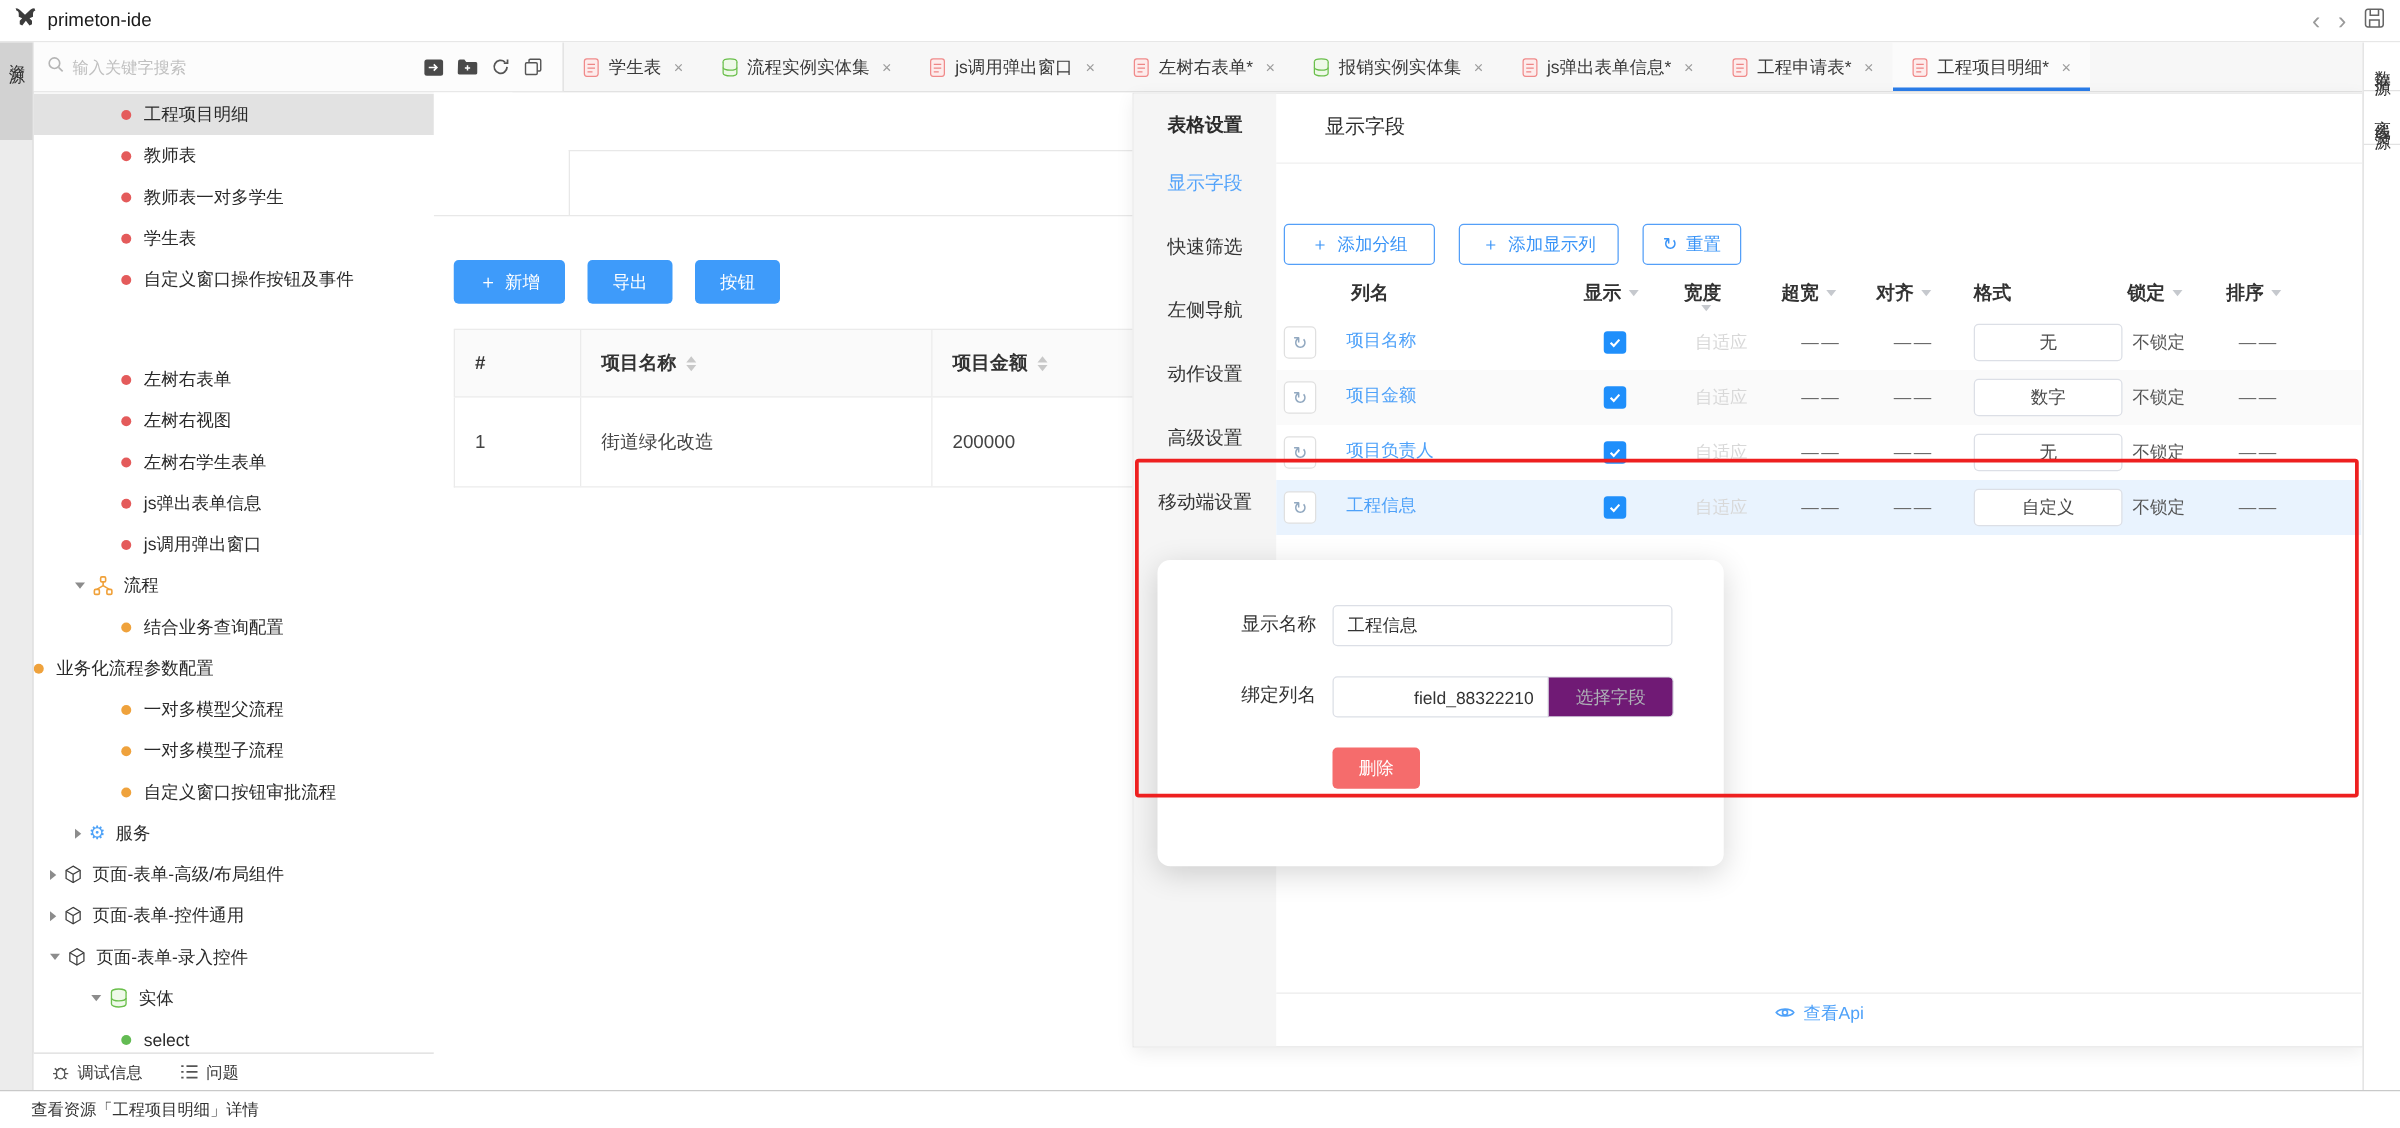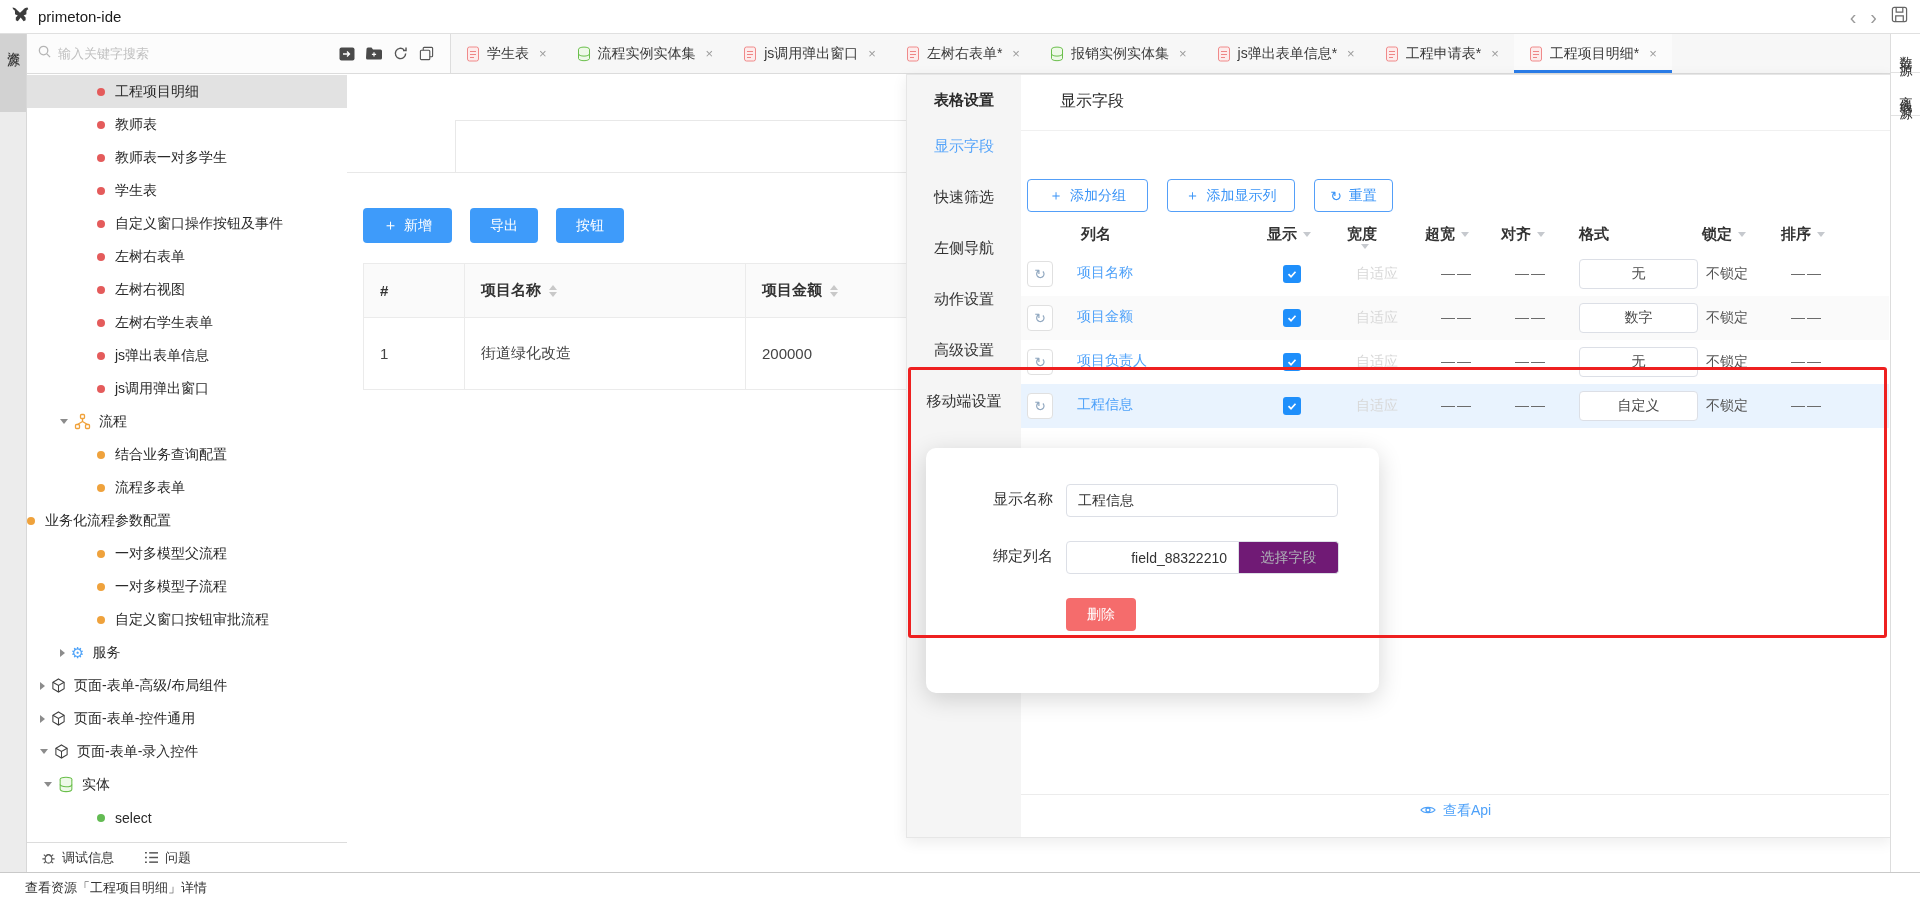--- a/index.html
+++ b/index.html
@@ -299,21 +299,21 @@
           <span>教师表一对多学生</span>
         </div>
         <div class="tree-item" style="padding-left: 70px;">
           <span class="dot" style="background:#e45b5b"></span>
           <span>学生表</span>
         </div>
         <div class="tree-item" style="padding-left: 70px;">
           <span class="dot" style="background:#e45b5b"></span>
           <span>自定义窗口操作按钮及事件</span>
         </div>
-        <div class="tree-item" style="padding-left: 70px;">
+        <div class="tree-item" style="padding-left: 70px; margin-top: 47px;">
           <span class="dot" style="background:#e45b5b"></span>
           <span>左树右表单</span>
         </div>
         <div class="tree-item" style="padding-left: 70px;">
           <span class="dot" style="background:#e45b5b"></span>
           <span>左树右视图</span>
         </div>
         <div class="tree-item" style="padding-left: 70px;">
           <span class="dot" style="background:#e45b5b"></span>
           <span>左树右学生表单</span>
@@ -335,24 +335,20 @@
               <rect x="11.5" y="11.5" width="4" height="4" rx="1"></rect>
               <path d="M8.5 5.5v3M8.5 8.5 3.5 11.5M8.5 8.5l5 3"></path>
             </svg>
           </span>
           <span>流程</span>
         </div>
         <div class="tree-item" style="padding-left: 70px;">
           <span class="dot" style="background:#efa23c"></span>
           <span>结合业务查询配置</span>
         </div>
-        <div class="tree-item" style="padding-left: 70px;">
-          <span class="dot" style="background:#efa23c"></span>
-          <span>流程多表单</span>
-        </div>
         <div class="tree-item" style="">
           <span class="dot" style="background:#efa23c"></span>
           <span>业务化流程参数配置</span>
         </div>
         <div class="tree-item" style="padding-left: 70px;">
           <span class="dot" style="background:#efa23c"></span>
           <span>一对多模型父流程</span>
         </div>
         <div class="tree-item" style="padding-left: 70px;">
           <span class="dot" style="background:#efa23c"></span>
@@ -392,21 +388,21 @@
         <div class="tree-item" style="padding-left: 13px;">
           <span class="caret down"></span>
           <span class="tree-ico">
             <svg width="15" height="15" viewBox="0 0 16 16" fill="none" stroke="#3f3f3f" stroke-width="1.1">
               <path d="M8 1 14 4.5v7L8 15 2 11.5v-7z"></path>
               <path d="M2 4.5 8 8l6-3.5M8 8v7"></path>
             </svg>
           </span>
           <span>页面-表单-录入控件</span>
         </div>
-        <div class="tree-item" style="padding-left: 17px;">
+        <div class="tree-item" style="padding-left: 46px;">
           <span class="caret down"></span>
           <span class="tree-ico">
             <svg width="16" height="17" viewBox="0 0 14 16">
               <ellipse cx="7" cy="3.3" rx="5.5" ry="2.2" fill="#eef9e8" stroke="#6abf4b"></ellipse>
               <path d="M1.5 3.3 v9.2 a5.5 2.2 0 0 0 11 0 v-9.2" fill="#eef9e8" stroke="#6abf4b"></path>
               <path d="M1.5 7.9 a5.5 2.2 0 0 0 11 0" fill="none" stroke="#6abf4b"></path>
             </svg>
           </span>
           <span>实体</span>
         </div>

